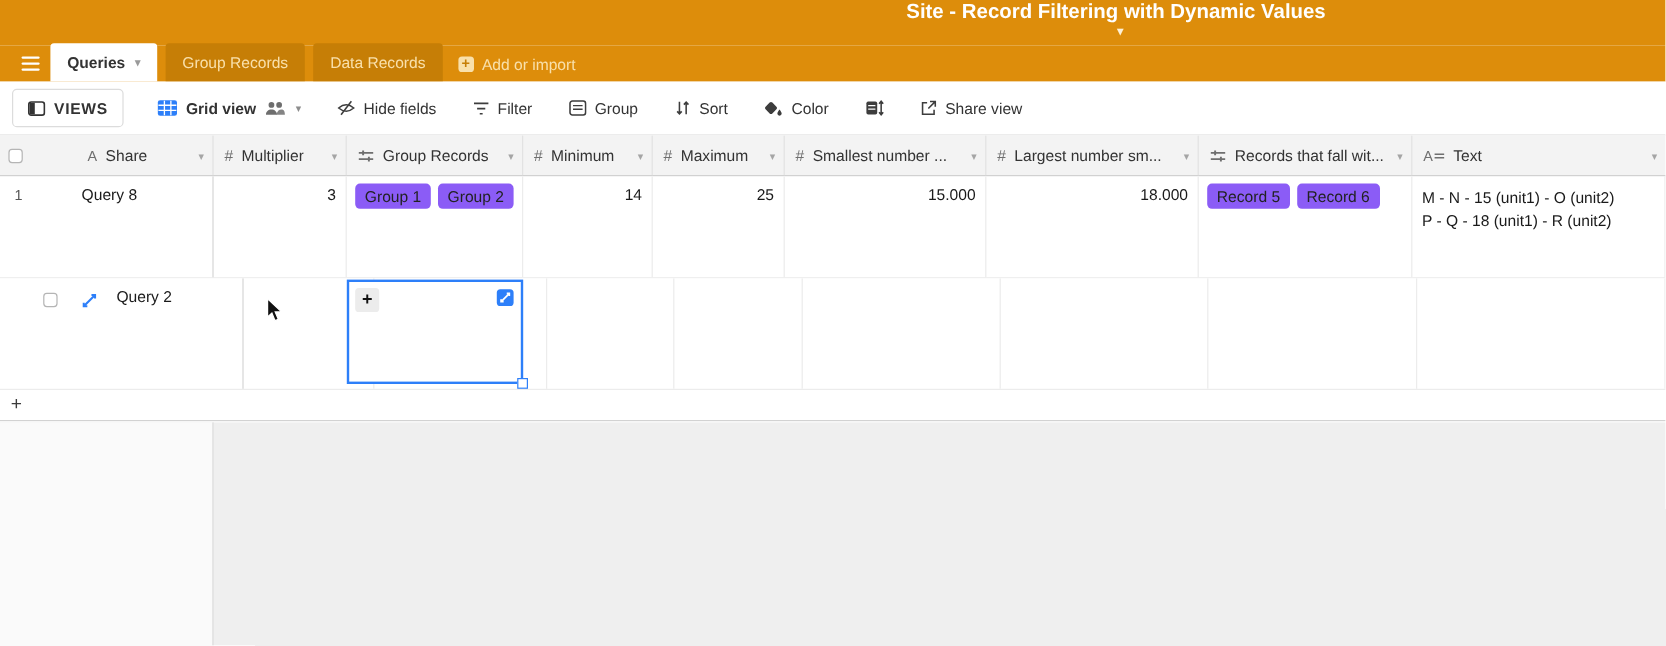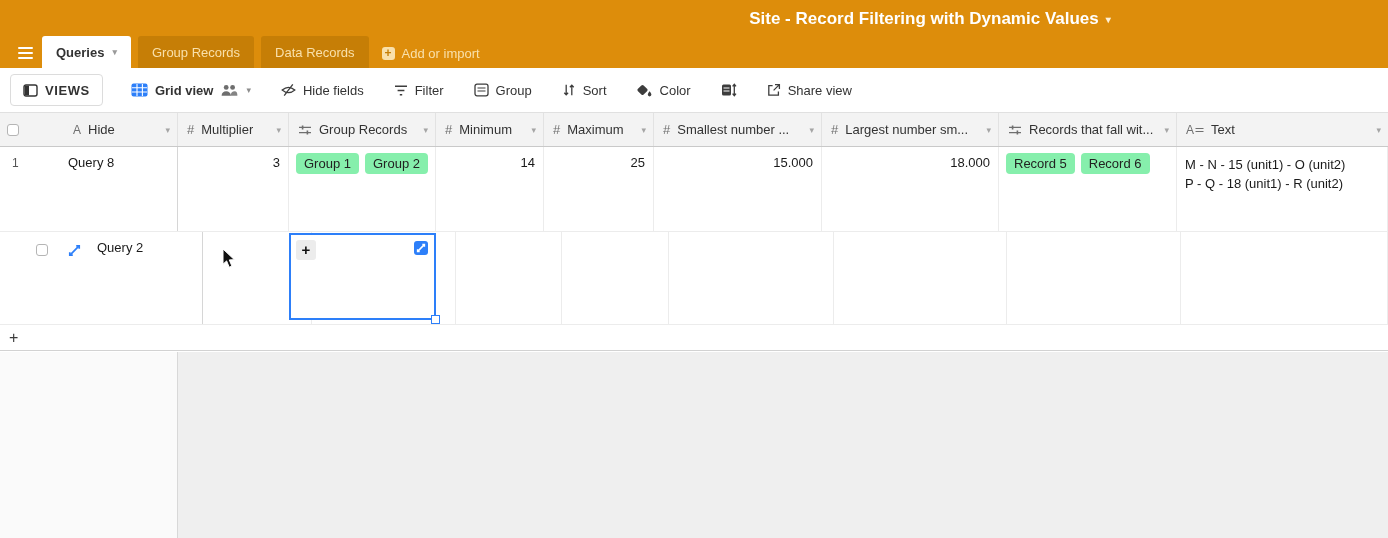--- a/index.html
+++ b/index.html
@@ -4,21 +4,21 @@
 <style>
   * { box-sizing: border-box; margin: 0; padding: 0; }
   html,body { width:1388px; height:538px; overflow:hidden; }
   body { font-family:"Liberation Sans", sans-serif; background:#fff; position:relative; color:#1f1f1f; }
 
   
   .topbar { position:absolute; left:0; top:0; width:1388px; height:38px; background:#dd8d0b; }
   .topbar-left { position:absolute; left:16px; top:0; height:38px; display:flex; align-items:center; }
   .topbar-sep { width:1px; height:20px; background:rgba(255,255,255,.45); margin:0 22px 0 17px; }
   .app-label { color:#fff; font-size:13px; font-weight:700; }
-  .page-title { position:absolute; left:930px; top:0; transform:translateX(-50%); height:38px; display:flex; align-items:center; white-space:nowrap; color:#fff; font-size:17px; font-weight:700; }
+  .page-title { position:absolute; left:930px; top:0; transform:translateX(-50%); height:38px; display:flex; align-items:center; white-space:nowrap; color:#fff; font-size:17px; font-weight:700;flex-direction:column; }
   .title-caret { font-size:10px; color:rgba(255,245,225,.95); margin-left:7px; }
 
   
   .tabbar { position:absolute; left:0; top:38px; width:1388px; height:30px; background:#dd8d0b; display:flex; align-items:flex-end; }
   .hamburger { width:15px; height:30px; margin-left:18px; margin-right:9px; display:flex; flex-direction:column; justify-content:center; gap:3px; cursor:pointer; align-self:center; }
   .hamburger i { display:block; height:2px; background:#fff; border-radius:1px; }
   .tab { height:30px; display:flex; align-items:center; padding:16px 14px; font-size:13px; border-radius:3px 3px 0 0; margin-right:7px; cursor:pointer; }
   .tab.active { background:#fff; color:#333; font-weight:700; }
   .tab.inactive { background:#c67e06; color:#f9e0ab; font-weight:500; }
   .tab .tab-caret { font-size:9px; color:#9a9a9a; margin-left:8px; }
@@ -49,21 +49,21 @@
   .longtext-icon { display:flex; align-items:flex-start; gap:1px; color:#6f6f6f; }
 
   .drow { display:flex; border-bottom:1px solid #ececec; background:#fff; }
   .r1 { height:85px; } .r2 { height:93px;padding-left:29px; }
   .dcell { position:relative; border-right:1px solid #ececec; height:100%; }
   .dcell.c0 { border-right:1px solid #d6d6d6; }
   .num-val { position:absolute; top:8px; right:8px; font-size:13px; color:#1a1a1a; }
   .rownum { position:absolute; left:12px; top:9px; font-size:12px; color:#555; }
   .name-val { position:absolute; left:68px; top:8px; font-size:13px; color:#1a1a1a; }
   .tagwrap { position:absolute; left:7px; top:6px; display:flex; gap:6px; }
-  .tag { background:#86efac; border-radius:4px; height:21px; line-height:21px; padding:0 8px; font-size:13px; color:#222; white-space:nowrap; cursor:pointer; }
+  .tag { background:#8b5cf6; border-radius:4px; height:21px; line-height:21px; padding:0 8px; font-size:13px; color:#222; white-space:nowrap; cursor:pointer; }
   .textlines { position:absolute; left:8px; top:8px; font-size:13px; line-height:19px; color:#1a1a1a; white-space:nowrap; }
   .row-checkbox { position:absolute; left:7px; top:12px; width:12px; height:12px; border:1.5px solid #b5b5b5; border-radius:3px; background:#fff; cursor:pointer; }
   .hdr-checkbox { position:relative; margin-left:7px; width:12px; height:12px; border:1.5px solid #b5b5b5; border-radius:3px; background:#fff; cursor:pointer; }
   .hcell .name-head { display:flex; align-items:center; gap:7px; margin-left:47px; }
   .expand-row { position:absolute; left:38px; top:11px; width:15px; height:15px; cursor:pointer; }
 
   .addrow { display:flex; align-items:center; height:26px; border-bottom:1px solid #d2d2d2; background:#fff; cursor:pointer; }
   .addrow-plus { margin-left:9px; font-size:16px; color:#3c3c3c; font-weight:400; }
 
   
@@ -212,21 +212,21 @@
   </div>
 </div>
 
 <div class="grid">
 
   <div class="hrow">
     <div class="hcell c0">
       <span class="hdr-checkbox"></span>
       <span class="name-head">
         <span class="field-icon">A</span>
-        <span class="hlabel">Hide</span>
+        <span class="hlabel">Share</span>
       </span>
       <span class="hcaret">▾</span>
     </div>
     <div class="hcell c1">
       <span class="field-icon hash-icon">#</span>
       <span class="hlabel">Multiplier</span>
       <span class="hcaret">▾</span>
     </div>
     <div class="hcell c2">
       <span>

